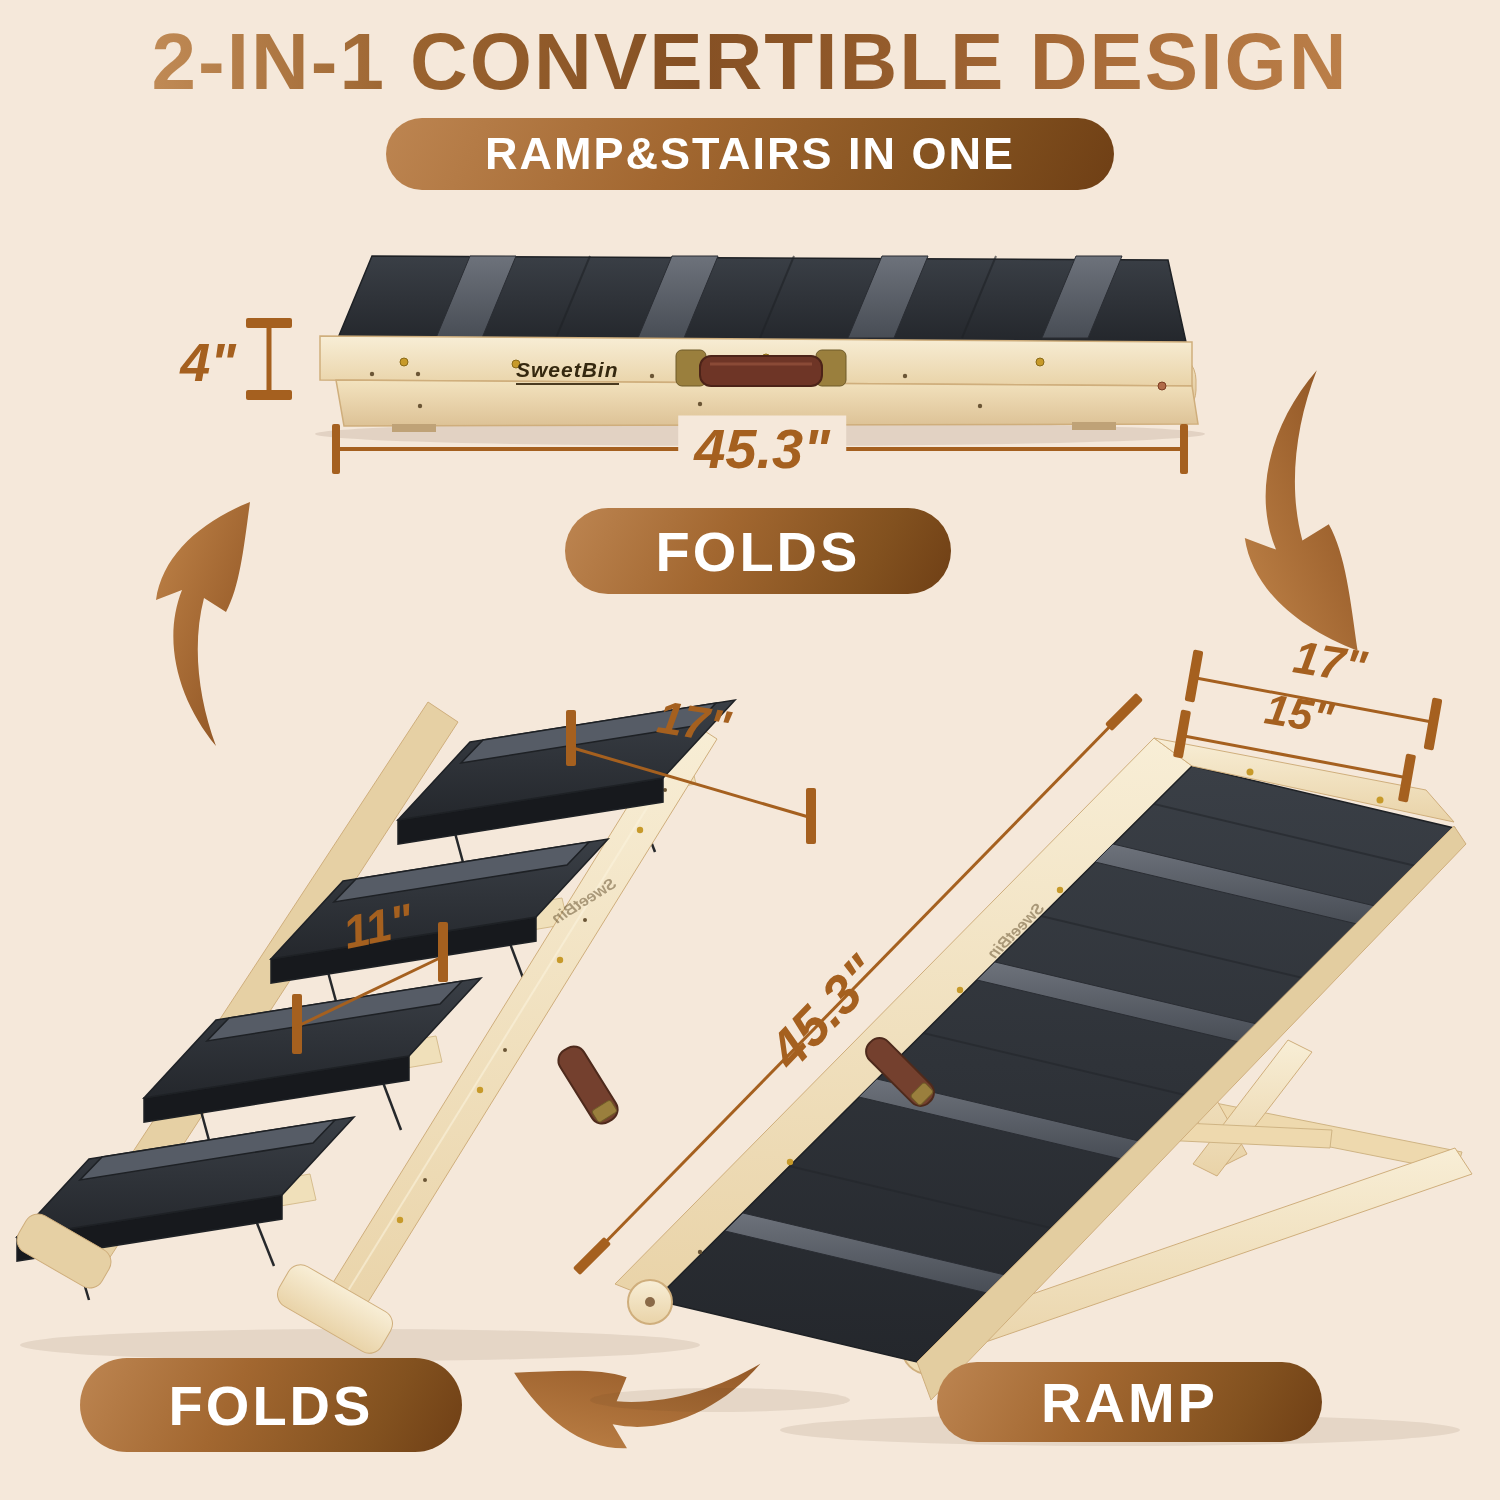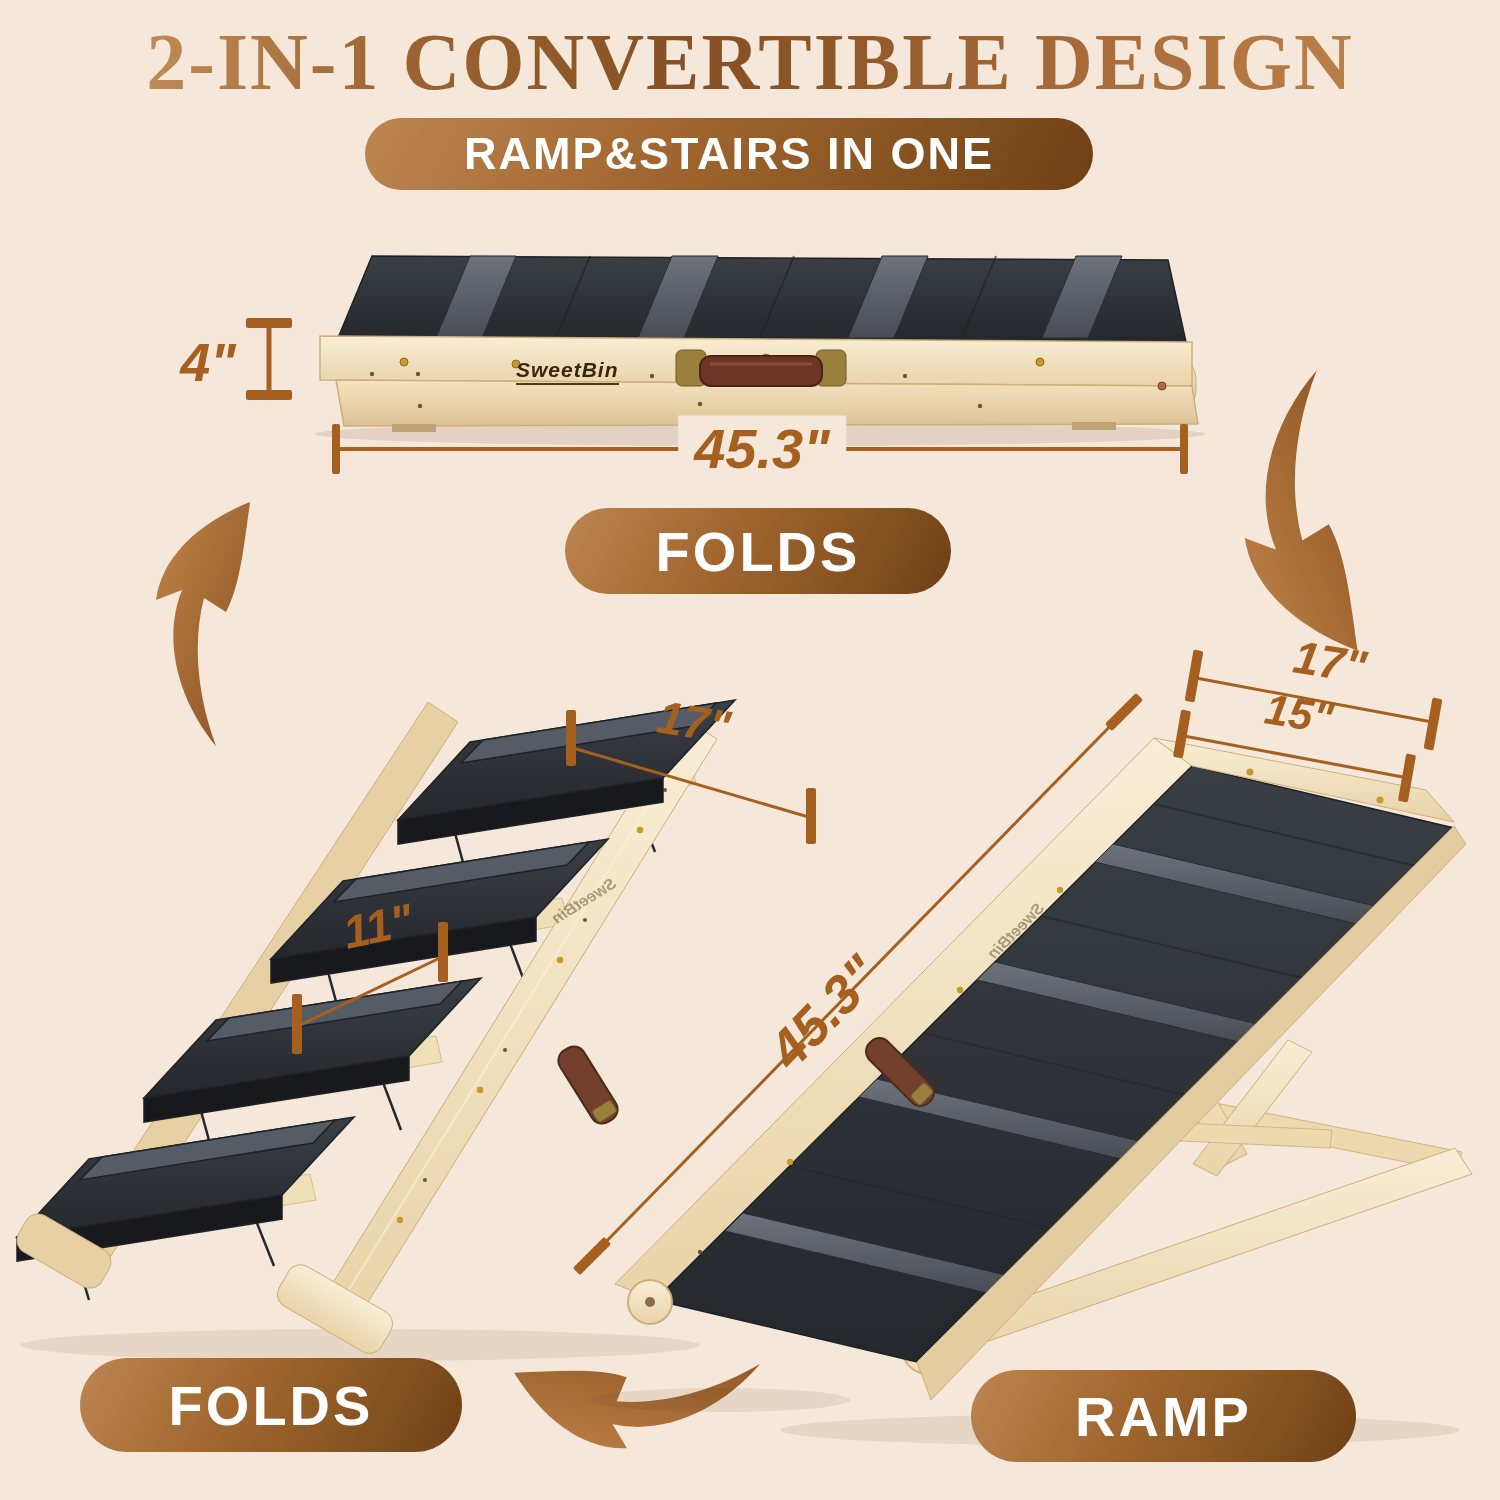--- a/index.html
+++ b/index.html
@@ -4,31 +4,31 @@
 <style>
   html,body{margin:0;padding:0;}
   body{
     width:1500px;height:1500px;position:relative;overflow:hidden;
     background:#f5e8da;
     font-family:"Liberation Sans",sans-serif;
   }
   .abs{position:absolute;}
   .title{
     left:750px;top:62px;transform:translate(-50%,-50%);
-    font-family:Liberation Serif, serif;
+    font-family:Liberation Sans, sans-serif;
     font-size:80px;font-weight:700;letter-spacing:2px;white-space:nowrap;
     background:linear-gradient(90deg,#c08a55 0%,#9a632f 22%,#855024 45%,#8d5627 55%,#a86b38 78%,#bb7f49 100%);
     -webkit-background-clip:text;background-clip:text;color:transparent;
   }
   .pill{
     display:flex;align-items:center;justify-content:center;
     color:#ffffff;font-weight:700;border-radius:999px;white-space:nowrap;
     background:linear-gradient(118deg,#bd8551 0%,#a26730 40%,#82511f 78%,#6f3f15 100%);
   }
-  .badge{left:365px;top:118px;width:728px;height:72px;font-size:45px;letter-spacing:2px;}
+  .badge{left:386px;top:118px;width:728px;height:72px;font-size:45px;letter-spacing:2px;}
   .view-label{font-size:56px;letter-spacing:3px;}
   .dim{
     color:#a5601f;font-weight:700;font-style:italic;white-space:nowrap;
     transform:translate(-50%,-50%);
   }
   .dim-bg{background:#f5e8da;padding:0 16px;}
   .brand-text{
     color:#35280f;font-weight:700;font-style:italic;font-size:21px;letter-spacing:1px;
     border-bottom:2px solid #4a3a20;padding-bottom:1px;white-space:nowrap;
   }
@@ -267,17 +267,17 @@
 <div class="abs pill view-label" style="left:565px;top:508px;width:386px;height:86px;">FOLDS</div>
 
 <div class="abs dim" style="left:694px;top:722px;font-size:46px;transform:translate(-50%,-50%) rotate(9deg);">17"</div>
 <div class="abs dim" style="left:378px;top:926px;font-size:46px;transform:translate(-50%,-50%) rotate(-12deg);">11"</div>
 
 <div class="abs dim" style="left:824px;top:1012px;font-size:54px;transform:translate(-50%,-50%) rotate(-46deg);">45.3"</div>
 <div class="abs dim" style="left:1330px;top:662px;font-size:46px;transform:translate(-50%,-50%) rotate(9deg);">17"</div>
 <div class="abs dim" style="left:1299px;top:714px;font-size:43px;transform:translate(-50%,-50%) rotate(9deg);">15"</div>
 
 <div class="abs pill view-label" style="left:80px;top:1358px;width:382px;height:94px;">FOLDS</div>
-<div class="abs pill view-label" style="left:971px;top:1362px;width:385px;height:92px;margin-top:8px;">RAMP</div>
+<div class="abs pill view-label" style="left:937px;top:1362px;width:385px;height:80px;">RAMP</div>
 
 <div class="abs brand-text" style="left:516px;top:358px;">SweetBin</div>
 <div class="abs brand-mirror" style="left:548px;top:892px;transform:rotate(-32deg) scaleX(-1);">SweetBin</div>
 <div class="abs brand-mirror" style="left:980px;top:922px;transform:rotate(-45deg) scaleX(-1);">SweetBin</div>
 
 </body></html>

